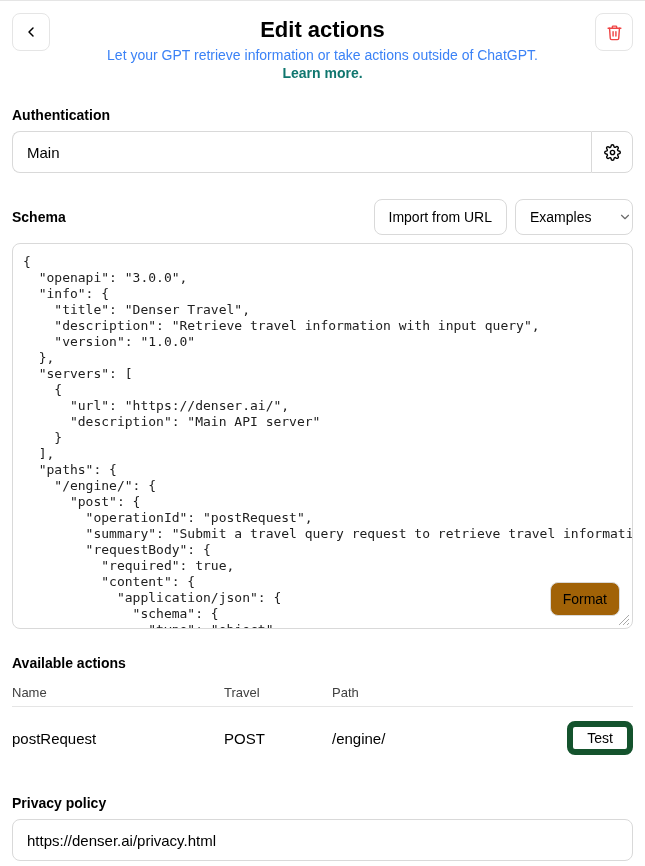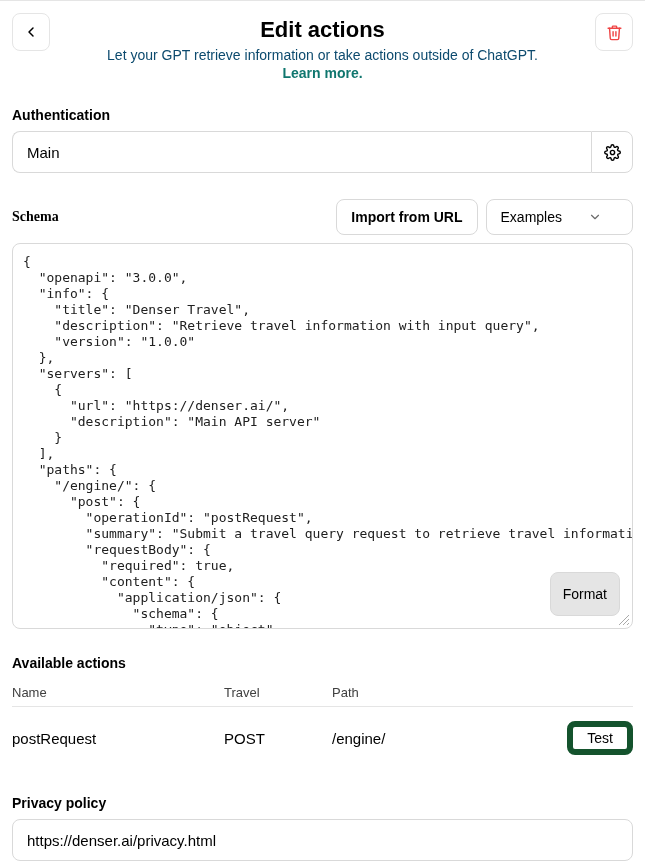--- a/index.html
+++ b/index.html
@@ -40,21 +40,21 @@
     flex: 1;
     padding: 0 8px;
   }
   .title {
     font-size: 22px;
     font-weight: 700;
     margin: 4px 0 4px 0;
   }
   .subtitle {
     font-size: 14px;
-    color: #0c4a6e;
+    color: #3b82f6;
     margin: 0;
   }
   .learn-more {
     font-size: 14px;
     color: #0f766e;
     font-weight: 600;
     margin-top: 2px;
   }
   .section-label {
     font-size: 14px;
@@ -91,44 +91,43 @@
   }
   .schema-header {
     display: flex;
     align-items: center;
     justify-content: space-between;
     margin-top: 26px;
     margin-bottom: 8px;
   }
   .schema-header .section-label {
     margin: 0;
-    font-family: Liberation Serif, serif;
   }
   .schema-controls {
     display: flex;
     gap: 8px;
   }
   .btn-outline {
     height: 36px;
     border: 1px solid #d9d9d9;
     border-radius: 8px;
     background: #fff;
     padding: 0 14px;
     font-size: 14px;
-    font-weight: 700;
+    font-weight: 400;
     display: flex;
     align-items: center;
     cursor: pointer;
   }
   .examples-btn {
     height: 36px;
     border: 1px solid #d9d9d9;
     border-radius: 8px;
     background: #fff;
-    padding: 0 30px 0 14px;
+    padding: 0 0 0 14px;
     font-size: 14px;
     display: flex;
     align-items: center;
     gap: 26px;
     cursor: pointer;
     min-width: 118px;
     justify-content: space-between;
   }
   .schema-box {
     position: relative;
@@ -151,24 +150,24 @@
     border-radius: 8px;
     overflow: auto;
     white-space: pre;
   }
   .schema-textarea::-webkit-scrollbar { width: 8px; }
   .schema-textarea::-webkit-scrollbar-thumb { background: #d0d0d0; border-radius: 4px; }
   .format-btn {
     position: absolute;
     right: 12px;
     bottom: 12px;
-    height: 44px;
-    border: 1px solid #d9d9d9;
-    border-radius: 8px;
-    background: #e5e5e5;
+    height: 34px;
+    border: 1px solid #d9d9d9;
+    border-radius: 8px;
+    background: #a16207;
     padding: 0 12px;
     font-size: 14px;
     font-weight: 500;
     cursor: pointer;
   }
   .resize-handle {
     position: absolute;
     right: 2px;
     bottom: 2px;
     width: 12px;

